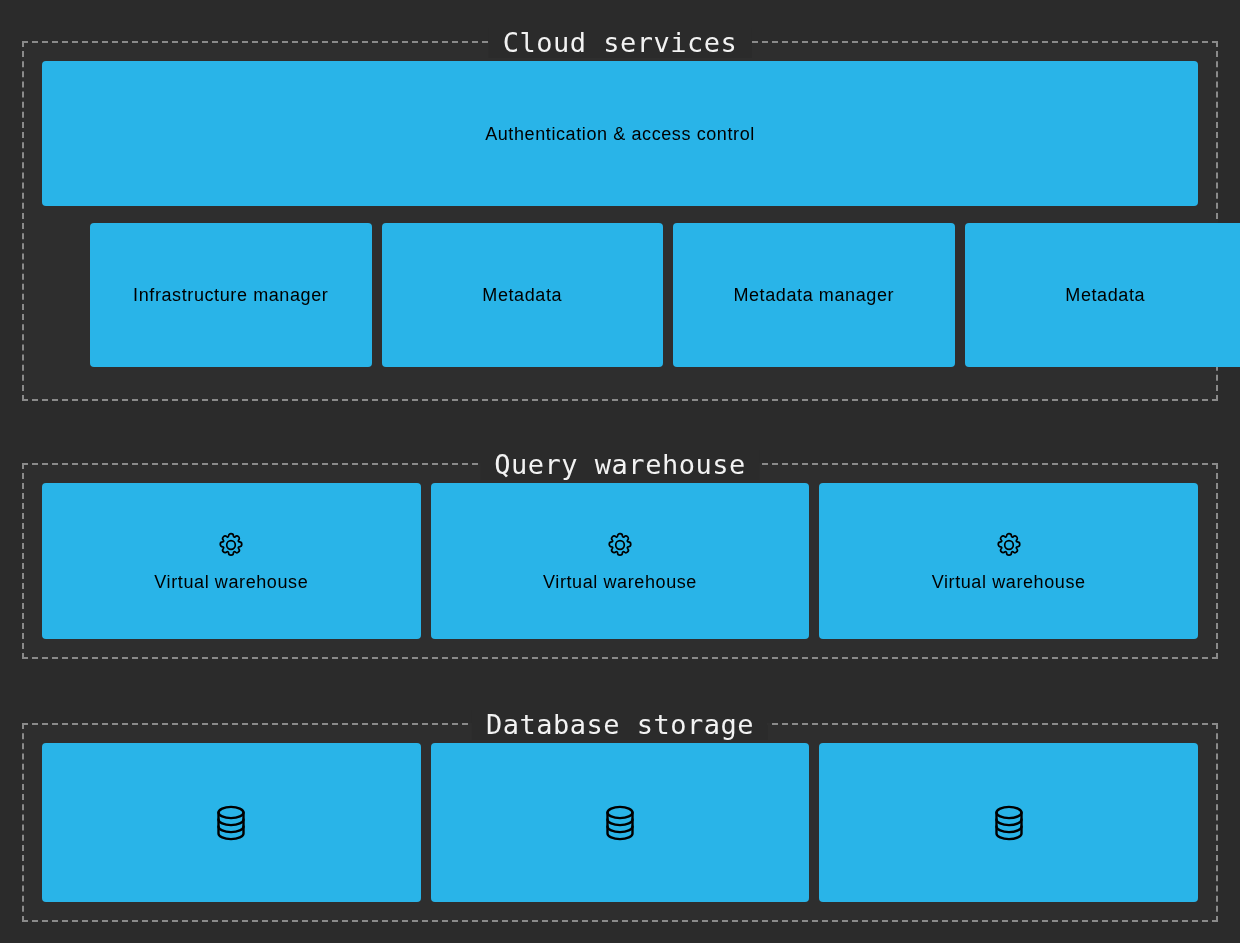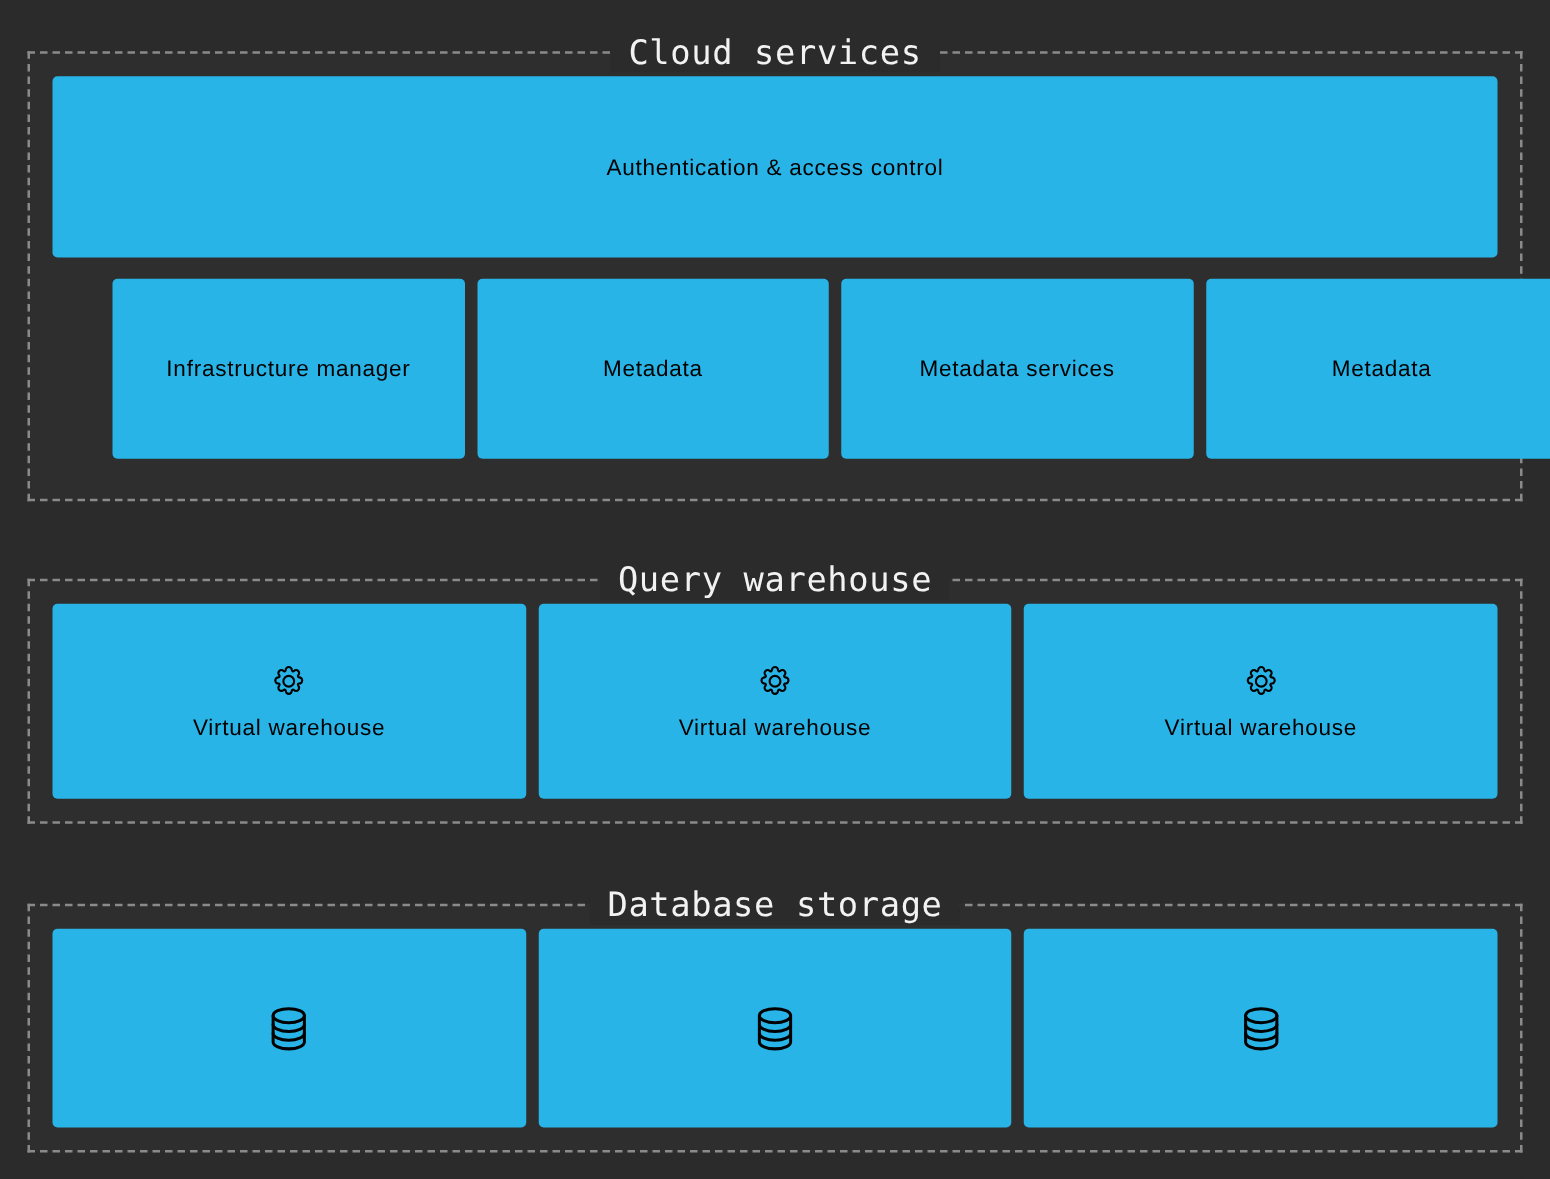--- a/index.html
+++ b/index.html
@@ -140,21 +140,21 @@
       </div>
 
       <div class="row cloud-bottom-row">
         <div class="node">
           <span class="node-label">Infrastructure manager</span>
         </div>
         <div class="node">
           <span class="node-label">Metadata</span>
         </div>
         <div class="node">
-          <span class="node-label">Metadata services</span>
+          <span class="node-label">Metadata manager</span>
         </div>
         <div class="node">
           <span class="node-label">Metadata</span>
         </div>
       </div>
 
     </div>
   </section>
 
   <section class="group" id="group-query-processing">

